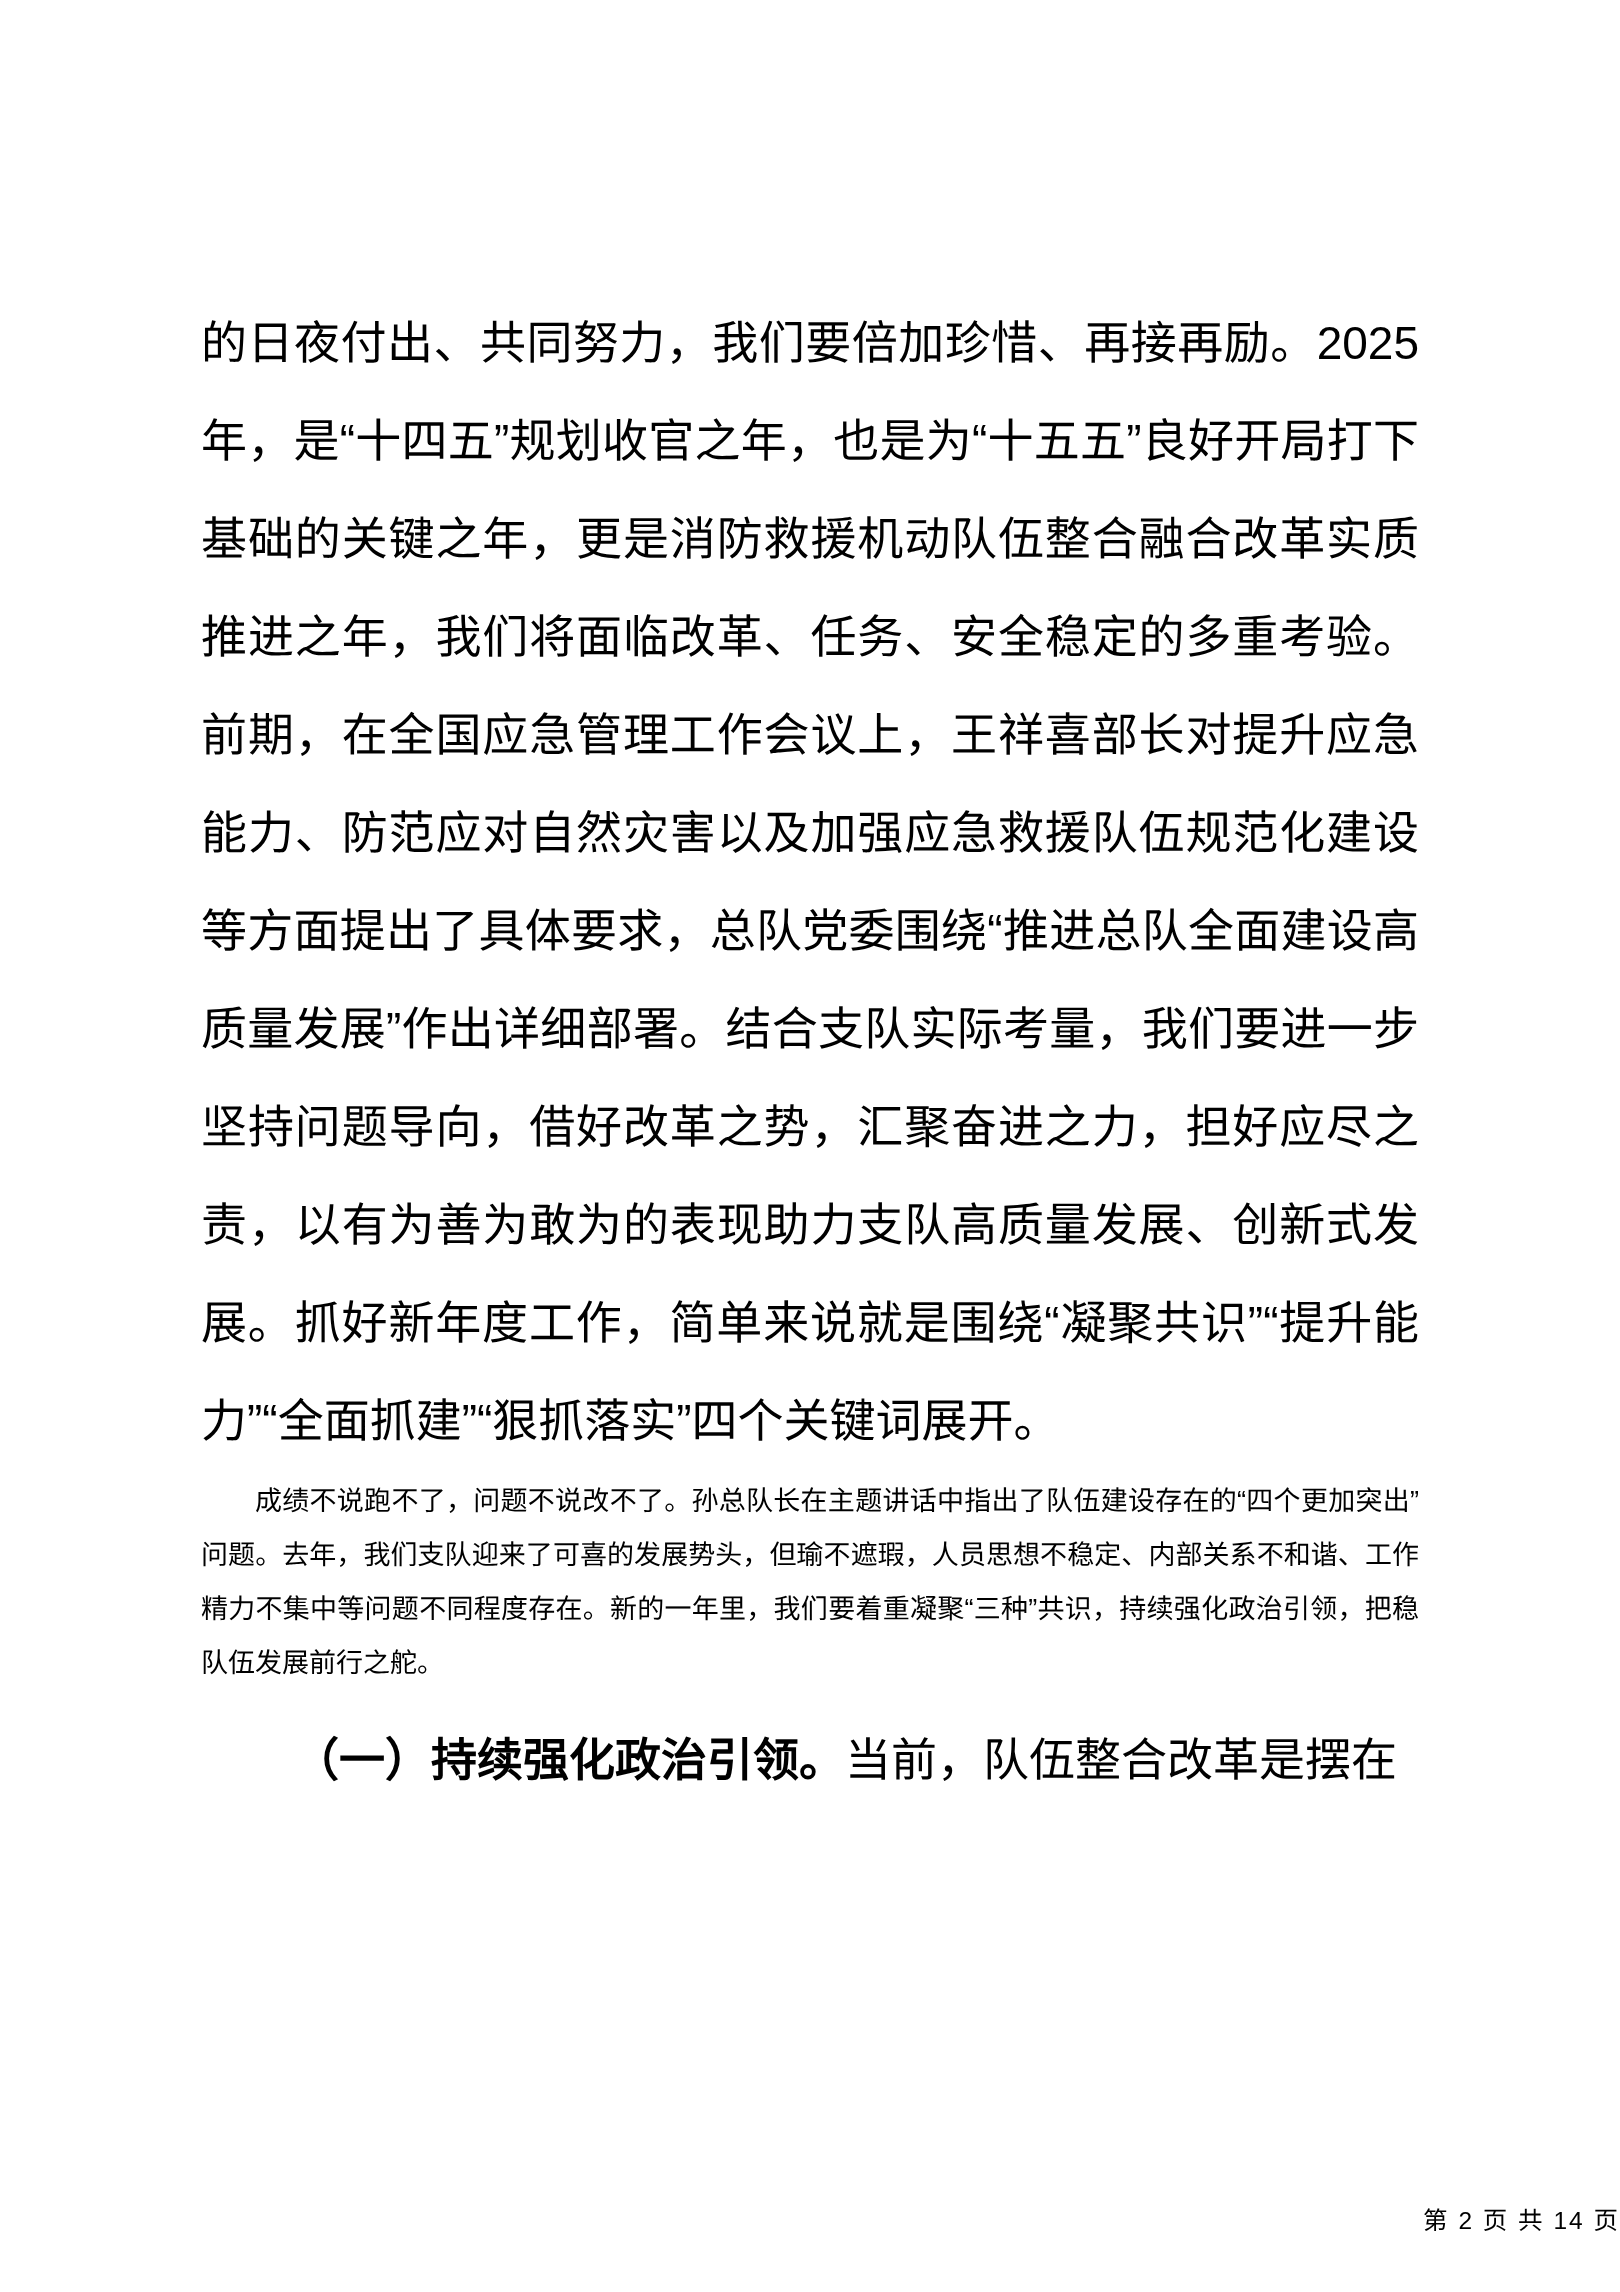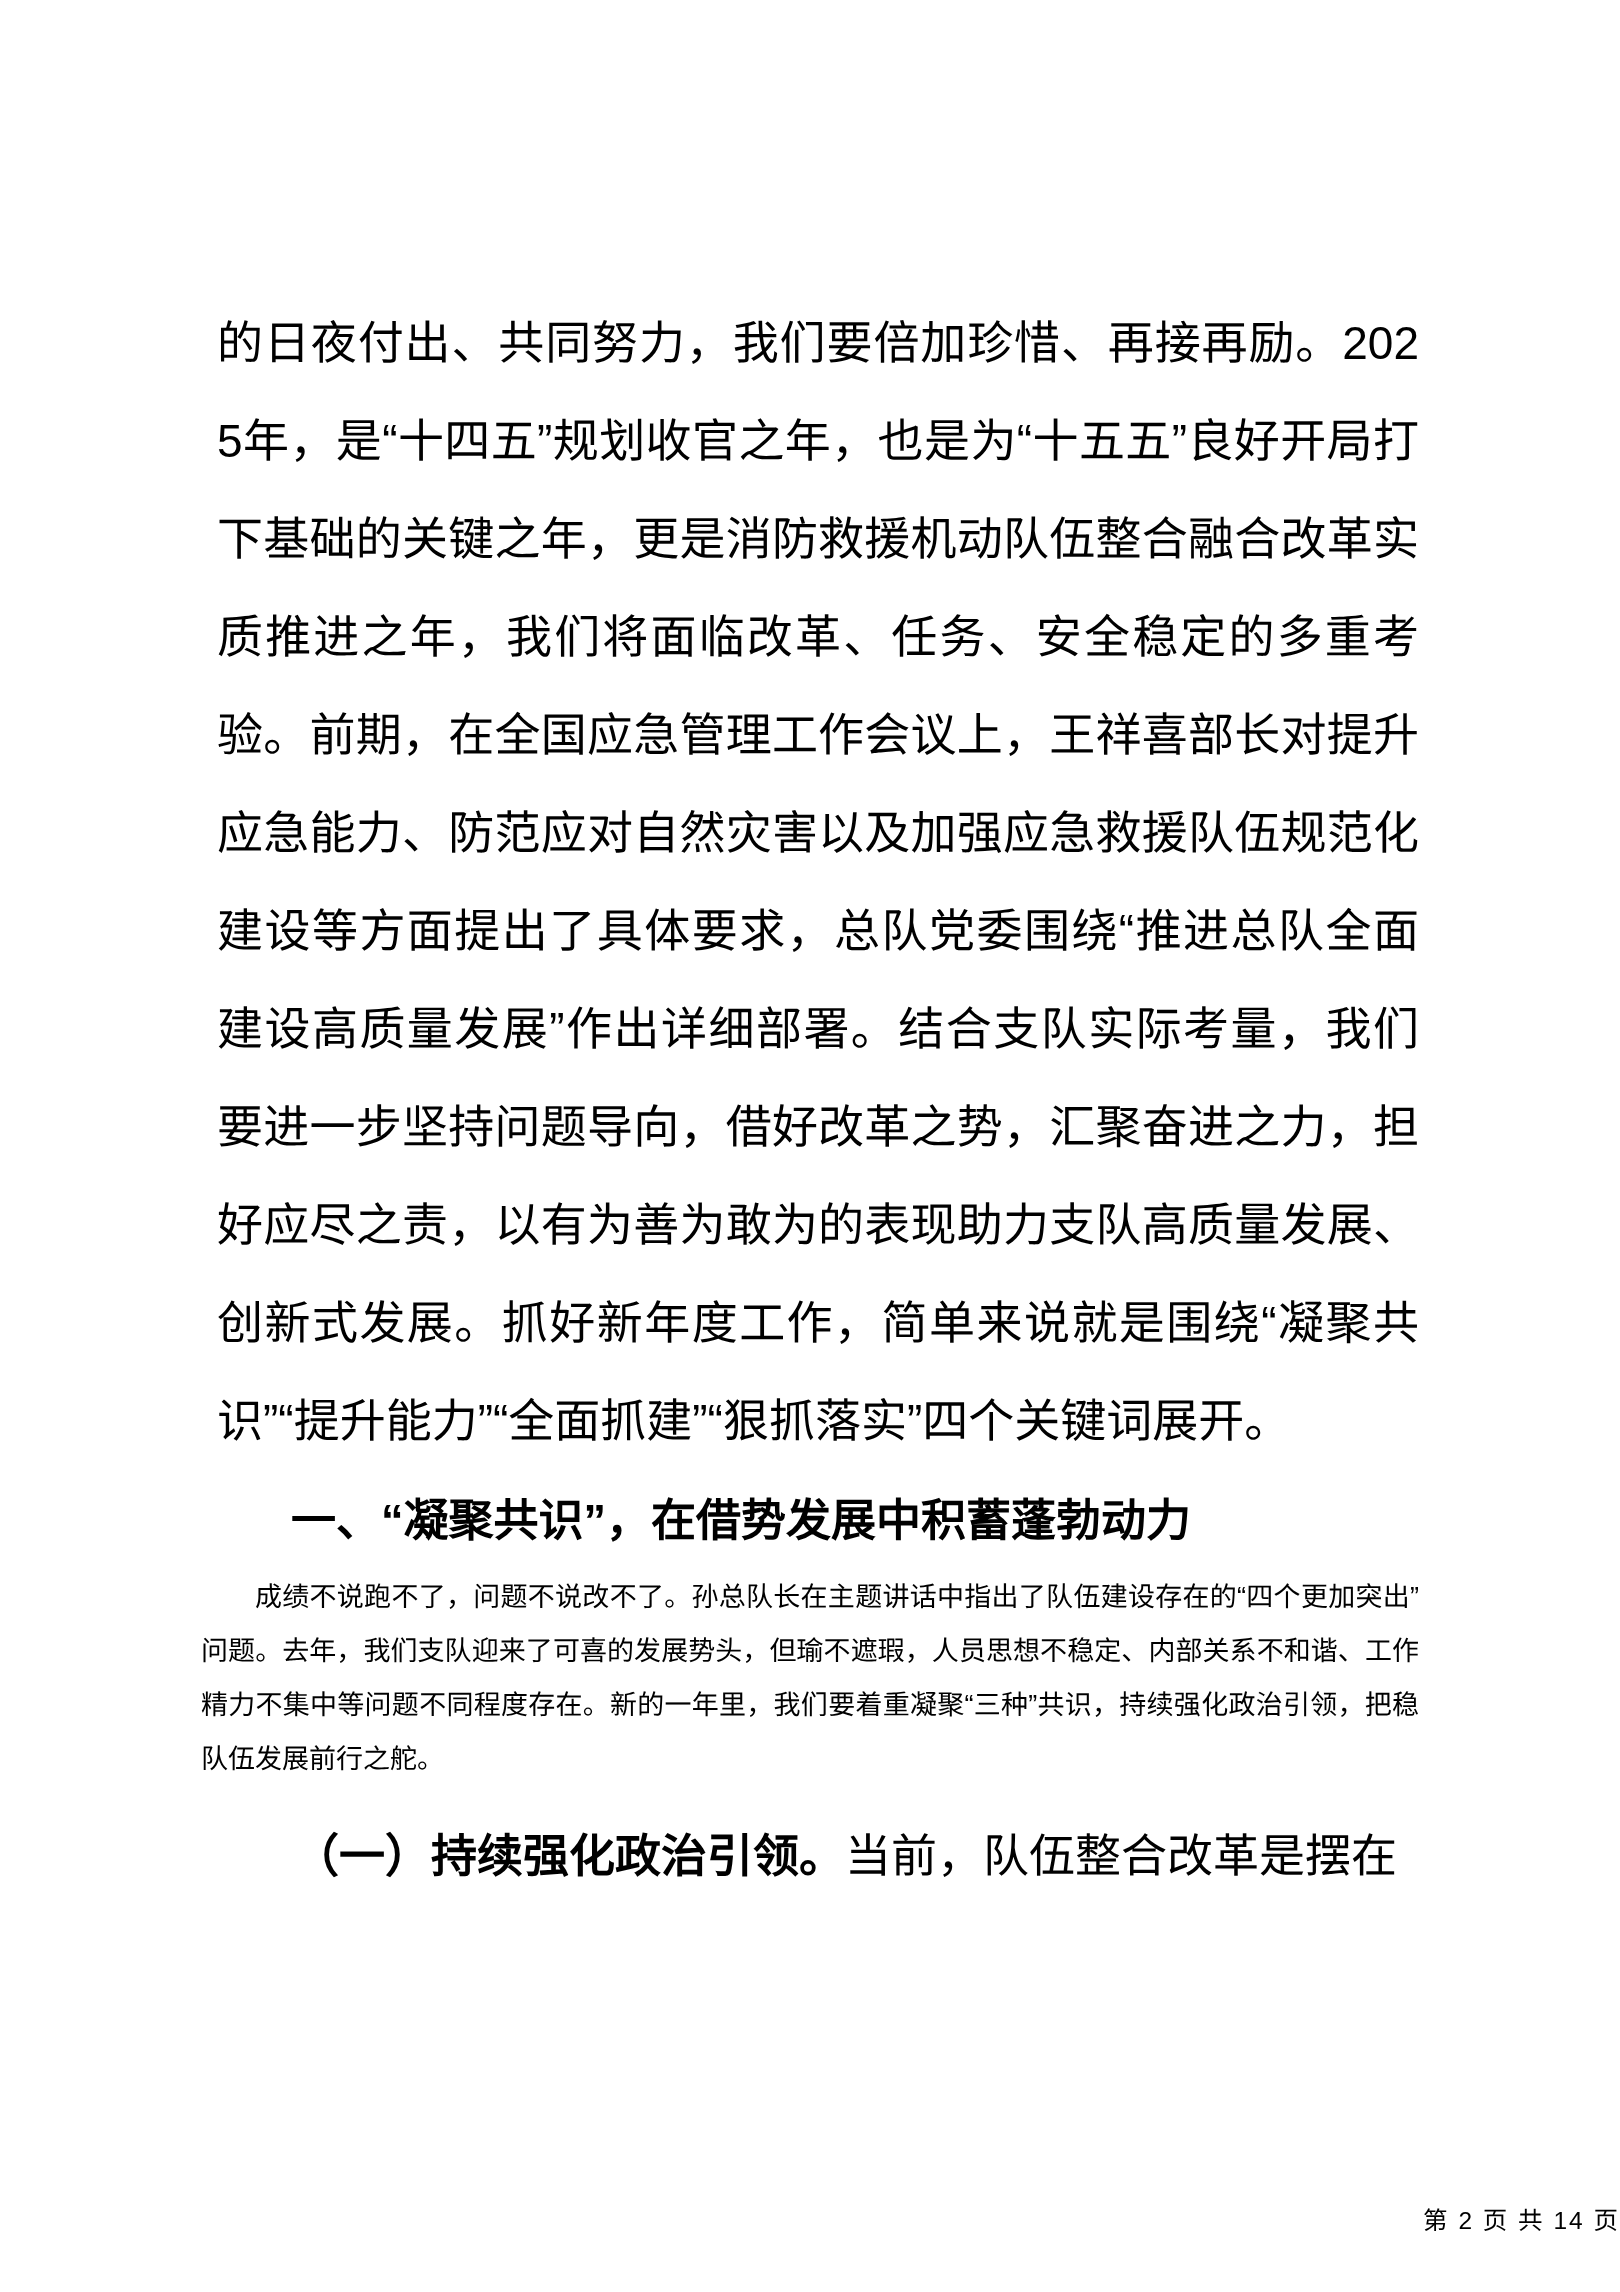--- a/index.html
+++ b/index.html
@@ -23,21 +23,20 @@
     margin: 0;
     text-align: justify;
     text-justify: inter-ideograph;
     word-break: break-all;
     font-weight: 400;
   }
   .para1 {
     font-size: 46px;
     line-height: 98px;
     text-indent: 0;
-    margin-left: 16px;
   }
   .section-heading {
     margin: 5.9px 0 0 0;
     font-size: 45px;
     line-height: 90px;
     font-weight: 700;
     text-indent: 2em;
     word-break: break-all;
   }
   .para2 {
@@ -66,21 +65,20 @@
     color: #000000;
   }
 </style>
 </head>
 <body>
 
 <div class="page">
 
   <p class="body-text para1">的日夜付出、共同努力，我们要倍加珍惜、再接再励。2025年，是“十四五”规划收官之年，也是为“十五五”良好开局打下基础的关键之年，更是消防救援机动队伍整合融合改革实质推进之年，我们将面临改革、任务、安全稳定的多重考验。前期，在全国应急管理工作会议上，王祥喜部长对提升应急能力、防范应对自然灾害以及加强应急救援队伍规范化建设等方面提出了具体要求，总队党委围绕“推进总队全面建设高质量发展”作出详细部署。结合支队实际考量，我们要进一步坚持问题导向，借好改革之势，汇聚奋进之力，担好应尽之责，以有为善为敢为的表现助力支队高质量发展、创新式发展。抓好新年度工作，简单来说就是围绕“凝聚共识”“提升能力”“全面抓建”“狠抓落实”四个关键词展开。</p>
 
-  <h2 class="section-heading">一、“凝聚共识”，在借势发展中积蓄蓬勃动力</h2>
 
   <p class="body-text para2">成绩不说跑不了，问题不说改不了。孙总队长在主题讲话中指出了队伍建设存在的“四个更加突出”问题。去年，我们支队迎来了可喜的发展势头，但瑜不遮瑕，人员思想不稳定、内部关系不和谐、工作精力不集中等问题不同程度存在。新的一年里，我们要着重凝聚“三种”共识，持续强化政治引领，把稳队伍发展前行之舵。</p>
 
   <p class="body-text para3"><strong>（一）持续强化政治引领。</strong><span>当前，队伍整合改革是摆在</span></p>
 
   <div class="page-footer">第 2 页 共 14 页</div>
 
 </div>
 
 

